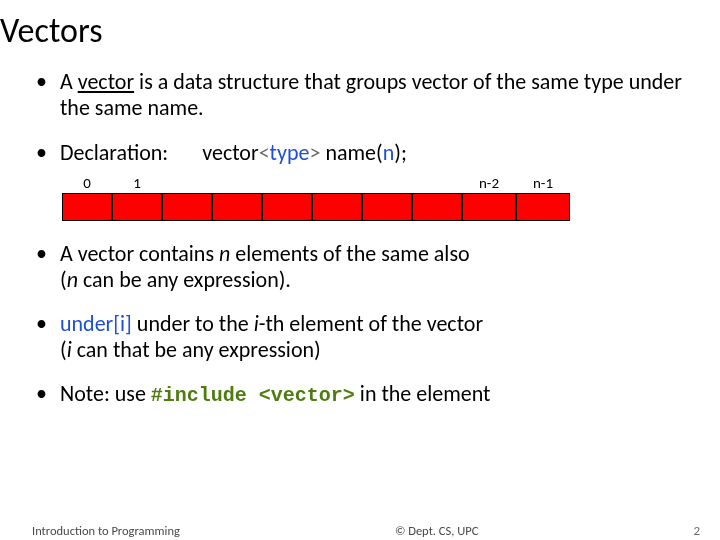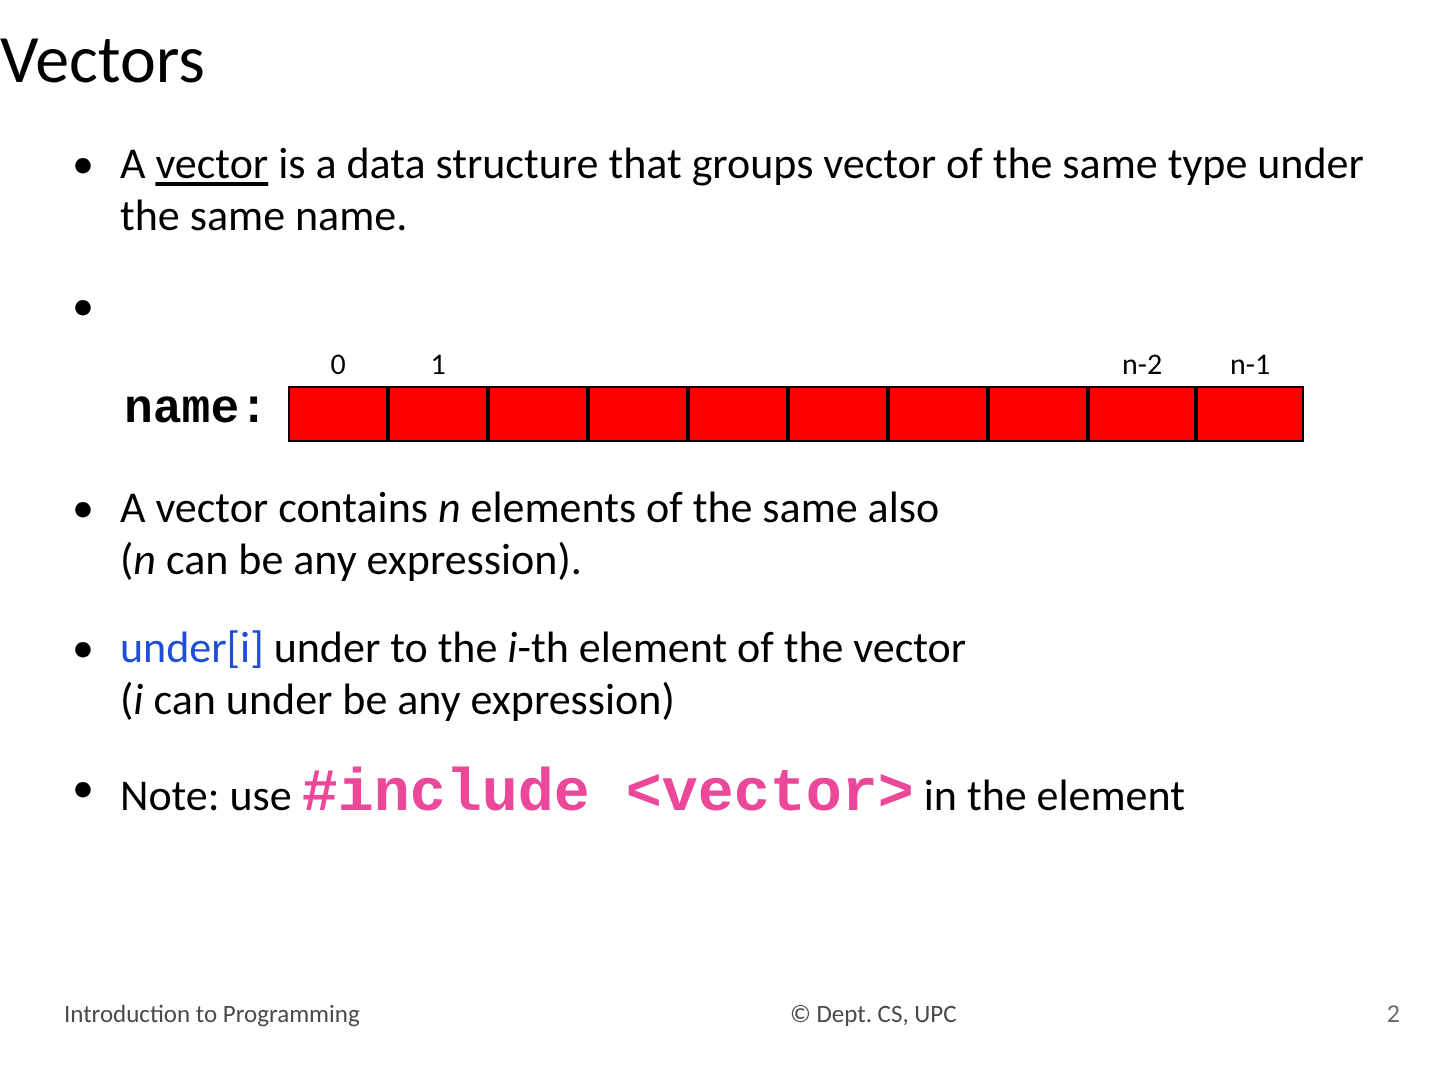--- a/index.html
+++ b/index.html
@@ -82,28 +82,28 @@
   .cell {
     width: 50px;
     height: 28px;
     background: #ff0000;
     border: 1px solid #000;
   }
   .cell.wide { width: 54px; }
   .mono-blue {
     font-family: Consolas, "Courier New", monospace;
     font-weight: bold;
-    color: #ec4899;
-    font-size: 30px;
+    color: #4d7c0f;
+    font-size: 20px;
   }
   .ital { font-style: italic; }
   .ul { text-decoration: underline; }
   .footer {
     position: absolute;
-    bottom: 25px;
+    bottom: 2px;
     left: 0;
     width: 720px;
     display: flex;
     justify-content: space-between;
     align-items: baseline;
     padding: 0 20px 0 32px;
     font-size: 12.5px;
     color: #4a4a4a;
   }
   .footer .page {
@@ -120,24 +120,27 @@
 
   <div class="bullet">
     <div class="dot">•</div>
     <div class="text">
       <span>A </span><span class="ul">vector</span><span> is a data structure that groups vector of the same type under the same name.</span>
     </div>
   </div>
 
   <div class="decl-row">
     <div class="dot">•</div>
+    <span class="decl-label">Declaration:</span>
+    <span class="decl-code">
+      <span>vector</span><span class="grey">&lt;</span><span class="blue">type</span><span class="grey">&gt;</span><span> </span><span>name(</span><span class="blue">n</span><span>);</span>
+    </span>
   </div>
 
   <div class="vector-block">
-    <div class="vector-name">name:</div>
     <div class="cells-wrap">
       <div class="idx-row">
         <div class="idx-cell">0</div>
         <div class="idx-cell">1</div>
         <div class="idx-cell"></div>
         <div class="idx-cell"></div>
         <div class="idx-cell"></div>
         <div class="idx-cell"></div>
         <div class="idx-cell"></div>
         <div class="idx-cell"></div>
@@ -162,21 +165,21 @@
   <div class="bullet">
     <div class="dot">•</div>
     <div class="text">
       <span>A vector contains </span><span class="ital">n</span><span> elements of the same also </span><br><span>(</span><span class="ital">n</span><span> can be any expression).</span>
     </div>
   </div>
 
   <div class="bullet" style="margin-top:10px">
     <div class="dot">•</div>
     <div class="text">
-      <span class="blue">under[i]</span><span> under to the </span><span class="ital">i</span><span>-th element of the vector </span><br><span>(</span><span class="ital">i</span><span> can under be any expression)</span>
+      <span class="blue">under[i]</span><span> under to the </span><span class="ital">i</span><span>-th element of the vector </span><br><span>(</span><span class="ital">i</span><span> can that be any expression)</span>
     </div>
   </div>
 
   <div class="bullet" style="margin-top:14px">
     <div class="dot">•</div>
     <div class="text">
       <span>Note: use   </span><span class="mono-blue">#include &lt;vector&gt;</span><span>   in the element</span>
     </div>
   </div>
 

